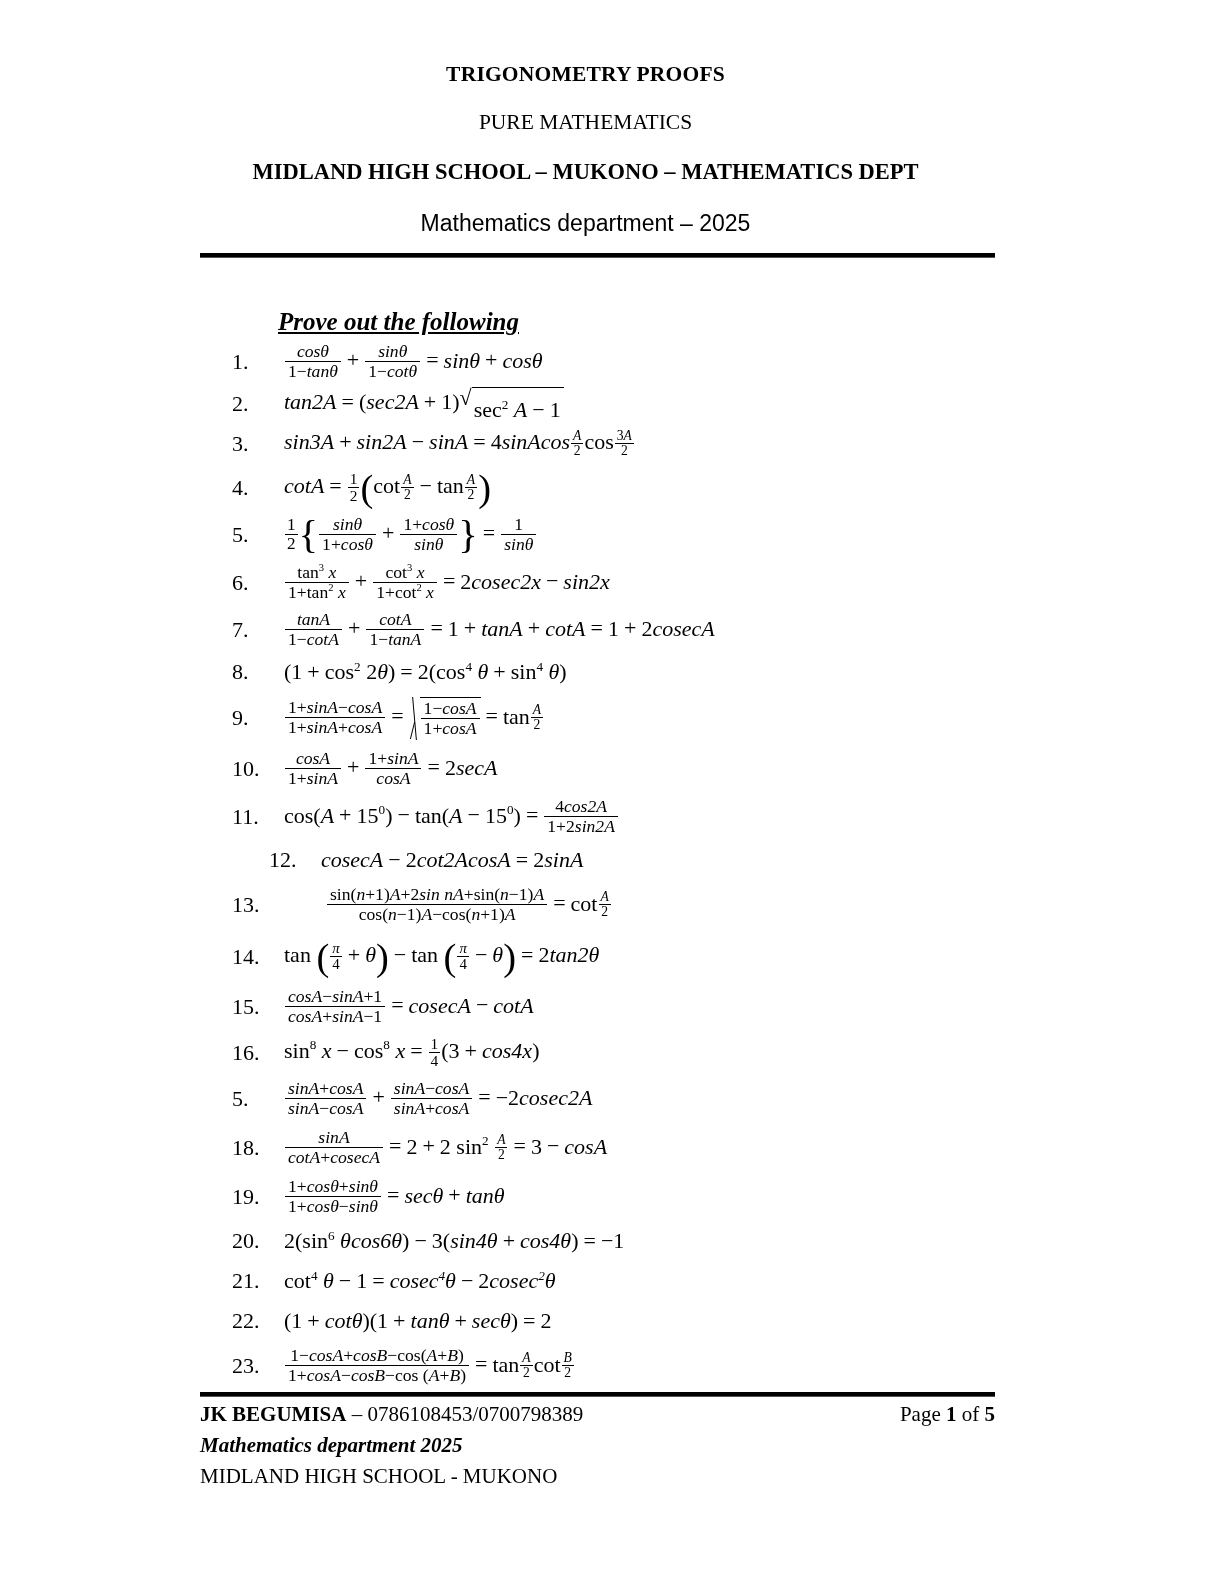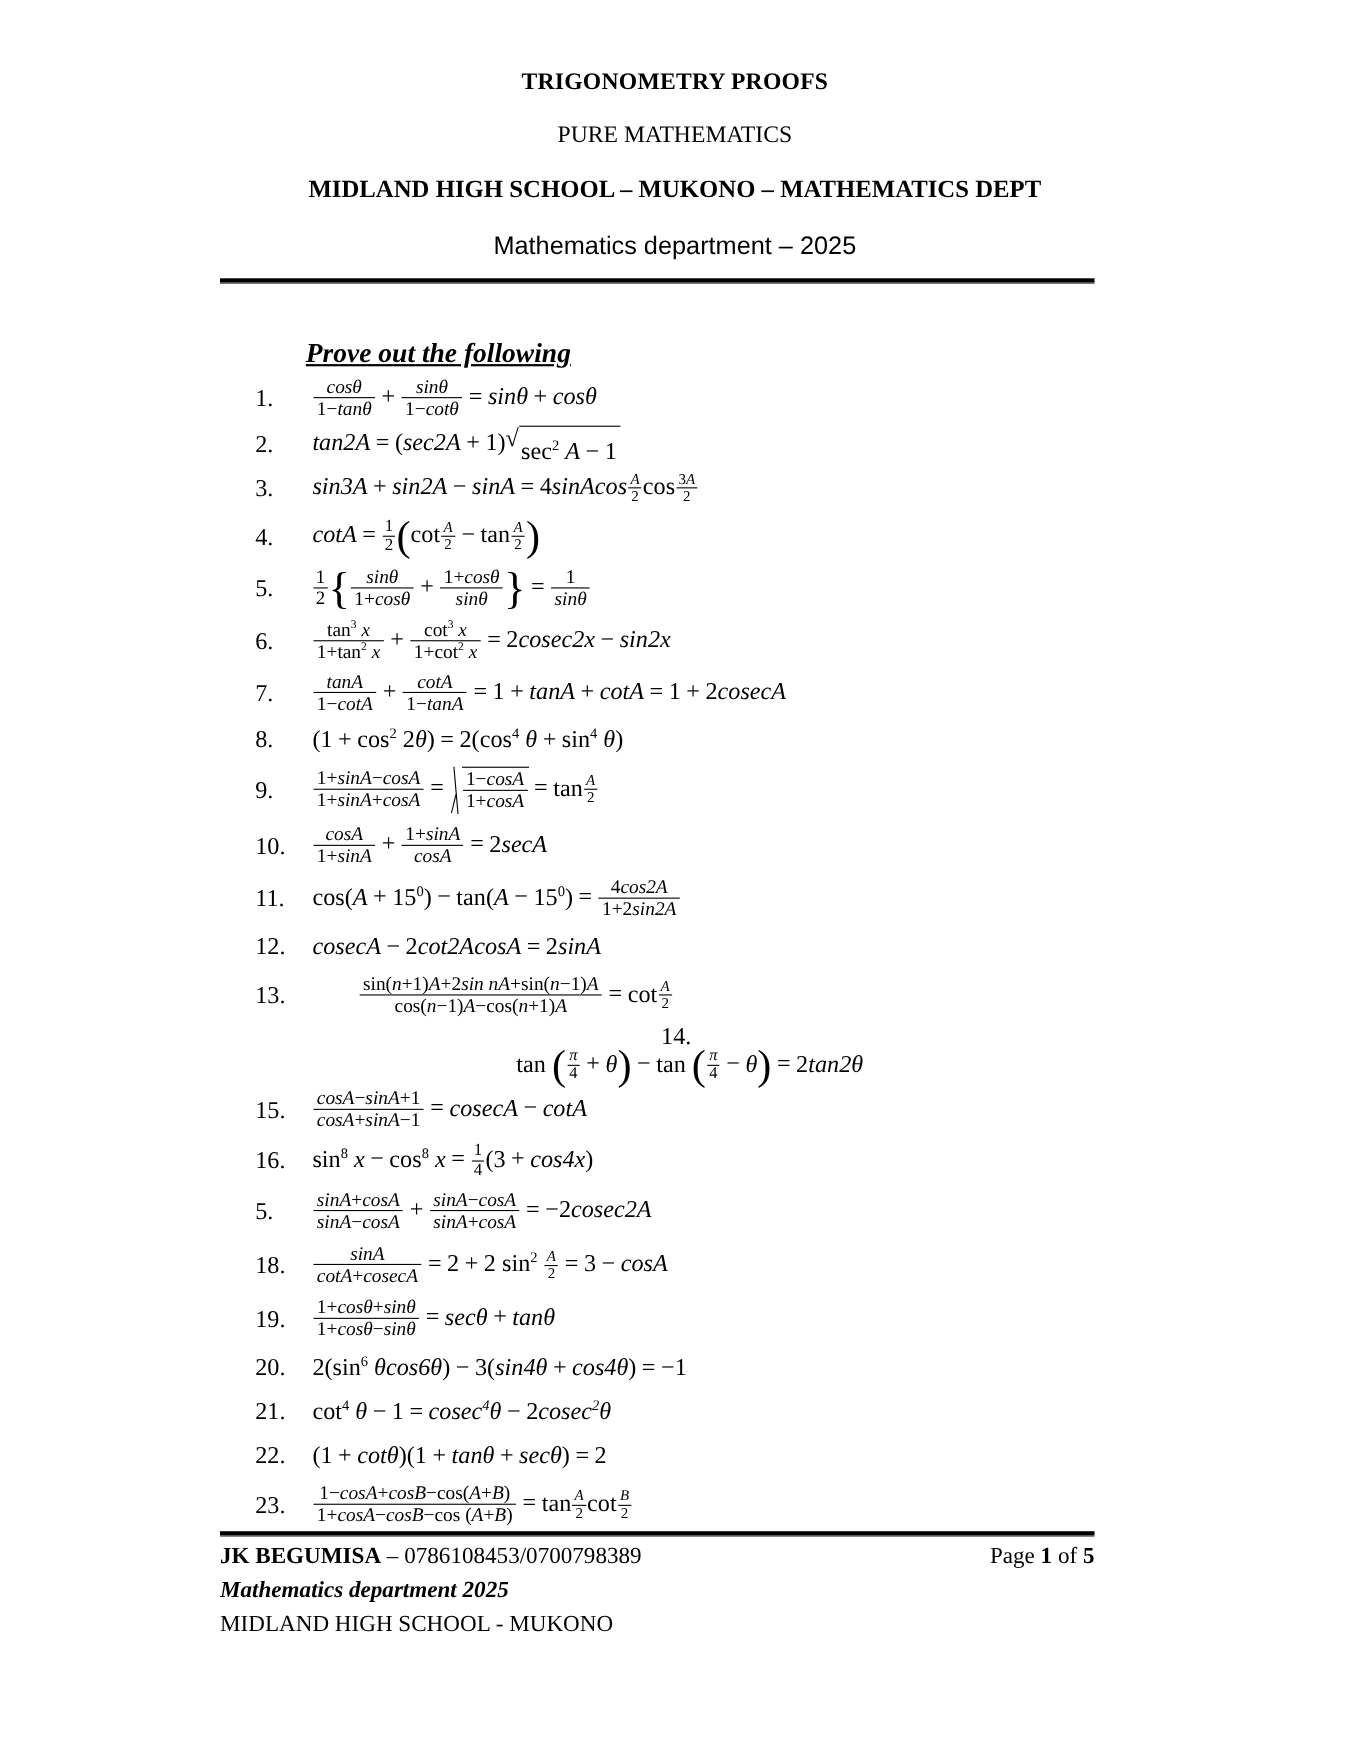--- a/index.html
+++ b/index.html
@@ -13,21 +13,21 @@
     height: 1584px;
     background: #ffffff;
     font-family: "Liberation Serif", "DejaVu Serif", serif;
     color: #000000;
     overflow: hidden;
   }
 
   
   .header {
     position: absolute;
-    left: 216px;
+    left: 188px;
     top: 62px;
     width: 795px;
     text-align: center;
   }
   .hdr-line { margin: 0; }
   .hdr-title {
     font-weight: bold;
     font-size: 21.5px;
     letter-spacing: 0.2px;
     padding-bottom: 23px;
@@ -390,41 +390,41 @@
       <li class="eqrow" style="min-height:48px;">
         <span class="eqnum tight">11.</span>
         <span class="eqbody">
           <span class="up">cos(</span><i class="m">A</i><span class="op">+</span><span class="num">15</span><sup class="ex">0</sup><span class="up">)</span><span class="op">−</span><span class="up">tan(</span><i class="m">A</i><span class="op">−</span><span class="num">15</span><sup class="ex">0</sup><span class="up">)</span><span class="op">=</span><span class="frac">
               <span class="fnum"><span class="num">4</span><i class="m">cos2A</i></span>
               <span class="fden"><span class="num">1+2</span><i class="m">sin2A</i></span>
             </span>
         </span>
       </li>
 
-      <li class="eqrow" style="min-height:38px;">
+      <li class="eqrow" style="min-height:38px;margin-left:37px;">
         <span class="eqnum tight">12.</span>
         <span class="eqbody">
           <i class="m">cosecA</i><span class="op">−</span><span class="num">2</span><i class="m">cot2AcosA</i><span class="op">=</span><span class="num">2</span><i class="m">sinA</i>
         </span>
       </li>
 
       <li class="eqrow" style="min-height:52px;gap:42px;">
         <span class="eqnum tight">13.</span>
         <span class="eqbody">
           <span class="frac">
               <span class="fnum"><span class="up">sin(</span><i class="m">n</i><span class="up">+1)</span><i class="m">A</i><span class="num">+2</span><i class="m">sin nA</i><span class="num">+</span><span class="up">sin(</span><i class="m">n</i><span class="up">−1)</span><i class="m">A</i></span>
               <span class="fden"><span class="up">cos(</span><i class="m">n</i><span class="up">−1)</span><i class="m">A</i><span class="num">−</span><span class="up">cos(</span><i class="m">n</i><span class="up">+1)</span><i class="m">A</i></span>
             </span><span class="op">=</span><span class="up">cot</span><span class="sfrac">
               <span class="fnum"><i class="m">A</i></span>
               <span class="fden"><span class="num">2</span></span>
             </span>
         </span>
       </li>
 
-      <li class="eqrow" style="min-height:52px;flex-direction:column;">
+      <li class="eqrow" style="min-height:52px;">
         <span class="eqnum tight">14.</span>
         <span class="eqbody">
           <span class="up">tan</span> <span class="bigp">(</span><span class="sfrac" style="font-size:0.68em;">
               <span class="fnum"><i class="m">π</i></span>
               <span class="fden"><span class="num">4</span></span>
             </span><span class="op">+</span><i class="m">θ</i><span class="bigp">)</span><span class="op">−</span><span class="up">tan</span> <span class="bigp">(</span><span class="sfrac" style="font-size:0.68em;">
               <span class="fnum"><i class="m">π</i></span>
               <span class="fden"><span class="num">4</span></span>
             </span><span class="op">−</span><i class="m">θ</i><span class="bigp">)</span><span class="op">=</span><span class="num">2</span><i class="m">tan2θ</i>
         </span>

